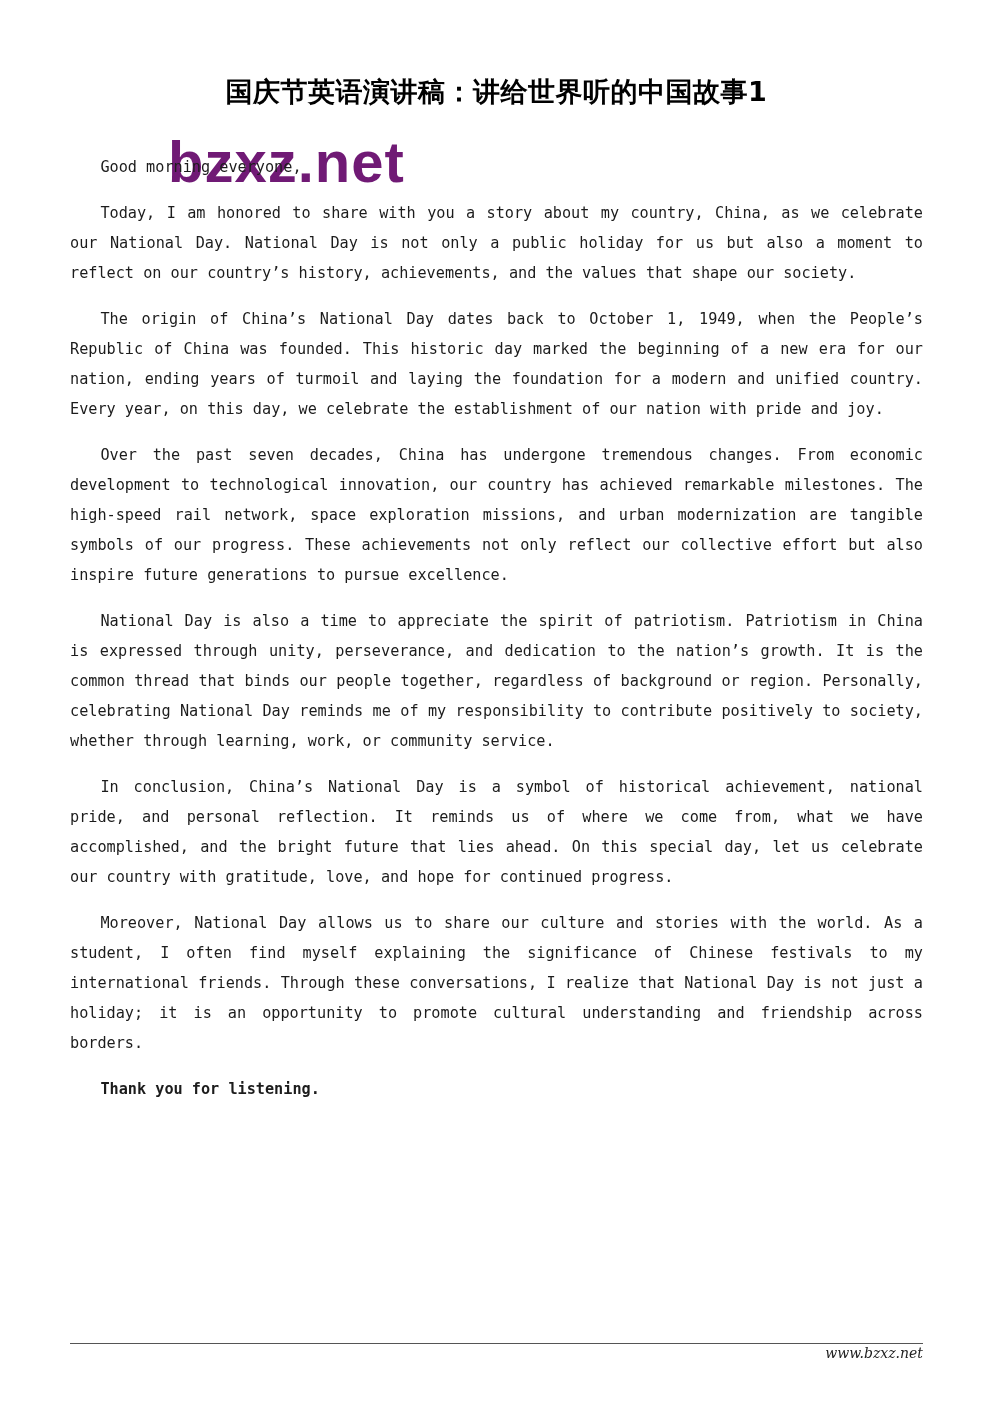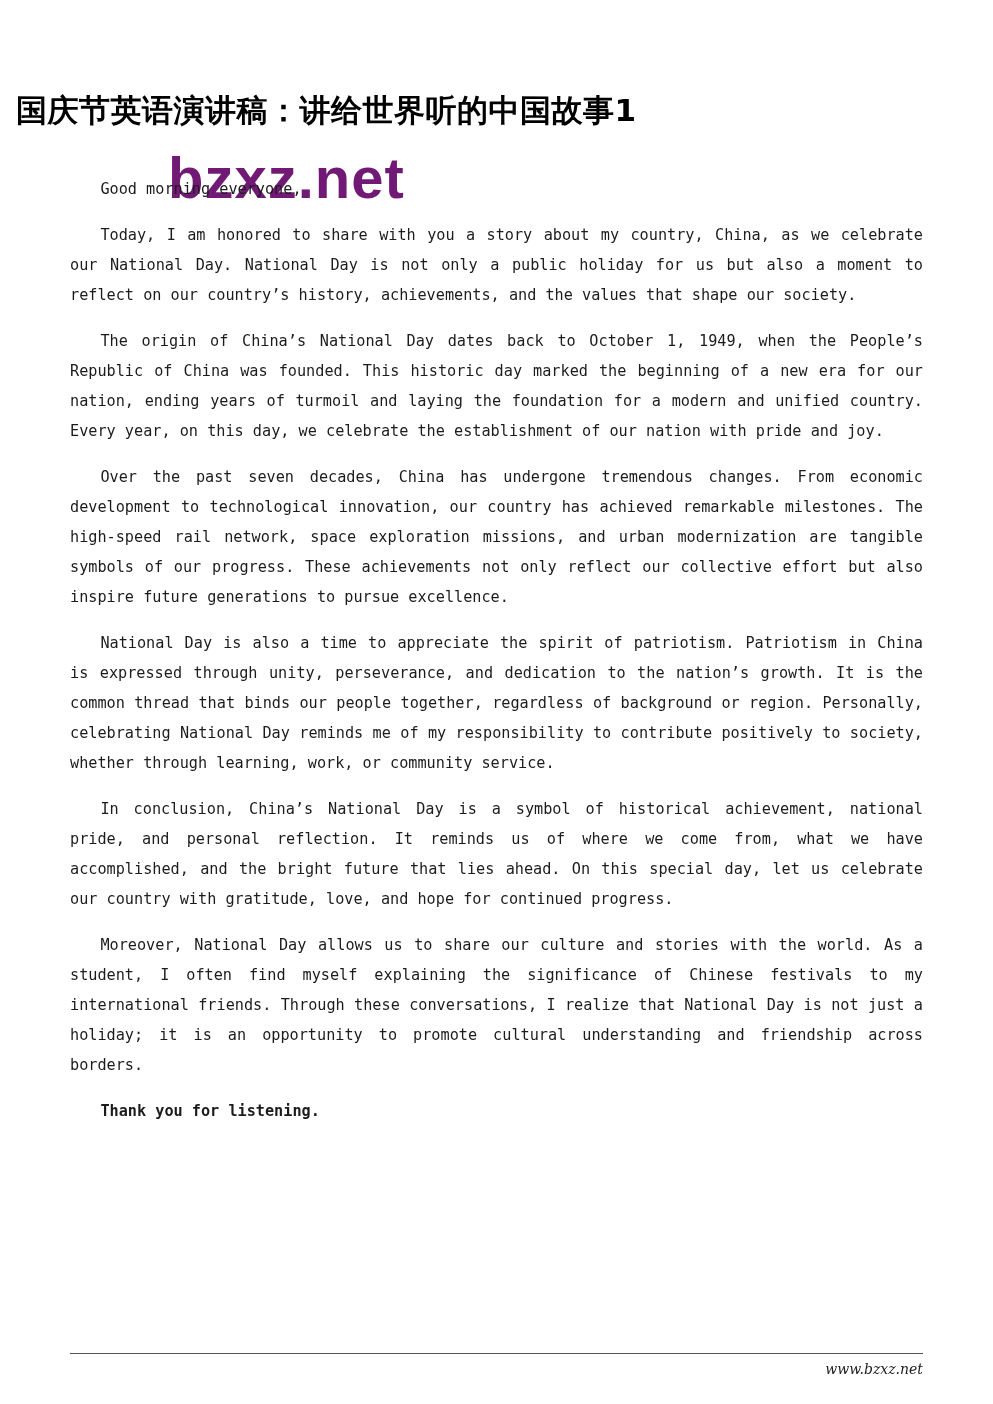--- a/index.html
+++ b/index.html
@@ -31,26 +31,27 @@
     font-weight: bold;
     color: #701a75;
     letter-spacing: 1px;
     z-index: 0;
     user-select: none;
     pointer-events: none;
   }
   .doc-title {
     position: relative;
     z-index: 2;
+    text-align: center;
     font-family: "DejaVu Sans", sans-serif;
     font-weight: bold;
-    font-size: 31px;
+    font-size: 27px;
     letter-spacing: 0.5px;
     color: #000;
-    margin: 16px;
+    margin: 0;
     padding-top: 74px;
   }
   .body-wrap {
     position: relative;
     z-index: 1;
     margin-top: 42px;
     padding-left: 70px;
     padding-right: 70px;
   }
   p.para {
@@ -66,21 +67,20 @@
   p.para.last {
     margin-bottom: 0;
     font-weight: bold;
   }
   .footer {
     position: absolute;
     left: 70px;
     right: 70px;
     bottom: 42px;
     border-top: 1px solid #555;
-    padding-top: 6px;
     text-align: right;
   }
   .footer-text {
     font-family: "DejaVu Serif", serif;
     font-style: italic;
     font-size: 14px;
     color: #222;
   }
 </style>
 </head>

